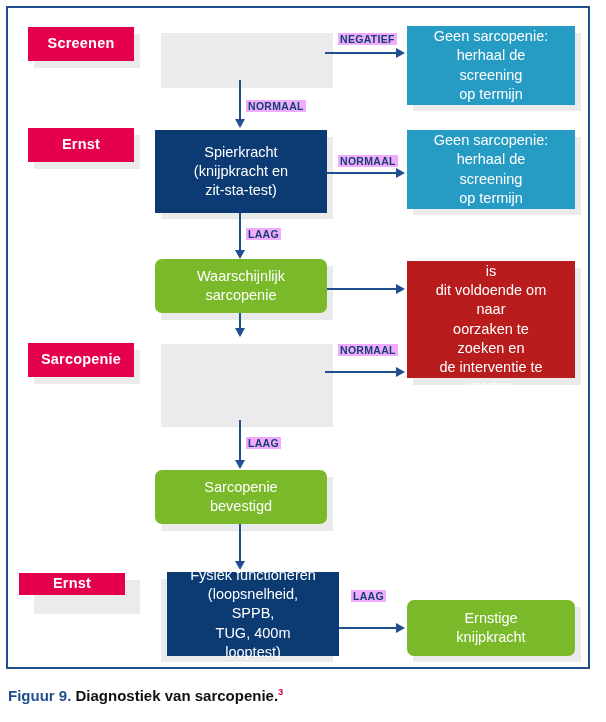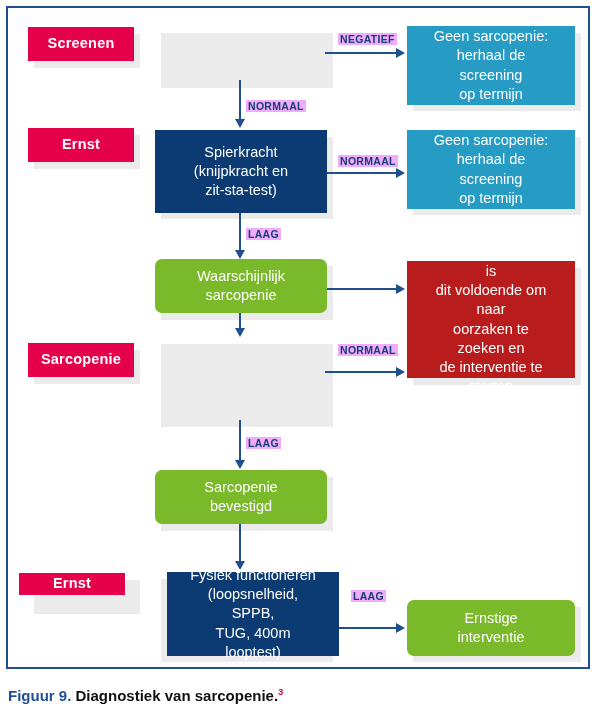--- a/index.html
+++ b/index.html
@@ -237,20 +237,20 @@
   </div>
 
   <div class="node box-navy" style="left:155px; top:572px; width:172px; height:84px;margin-left:12px;">
     <span class="txt">Fysiek functioneren
 (loopsnelheid, SPPB,
 TUG, 400m looptest)</span>
   </div>
 
   <div class="node box-green" style="left:407px; top:600px; width:168px; height:56px;">
     <span class="txt">Ernstige
-interventie</span>
+knijpkracht</span>
   </div>
 
   <div id="caption">
     <span class="fig-num">Figuur 9.</span><span> Diagnostiek van sarcopenie.</span><span class="ref">3</span>
   </div>
 
 </div>
 
 </body></html>

